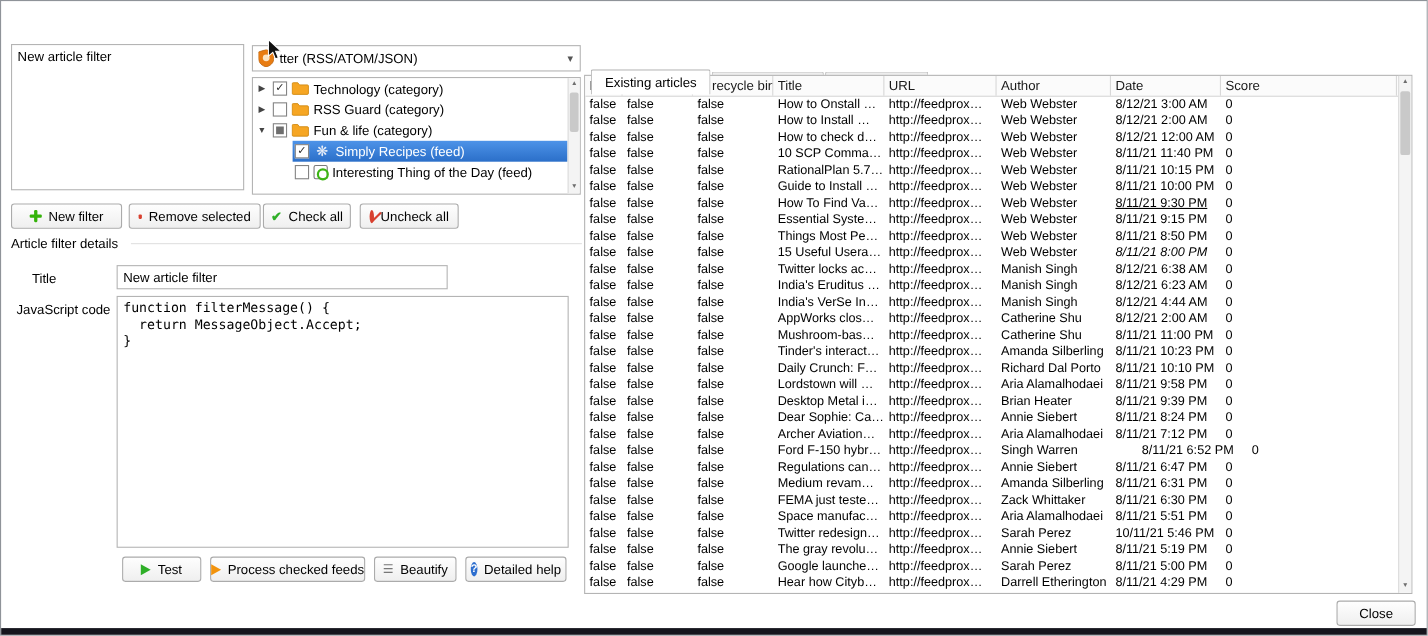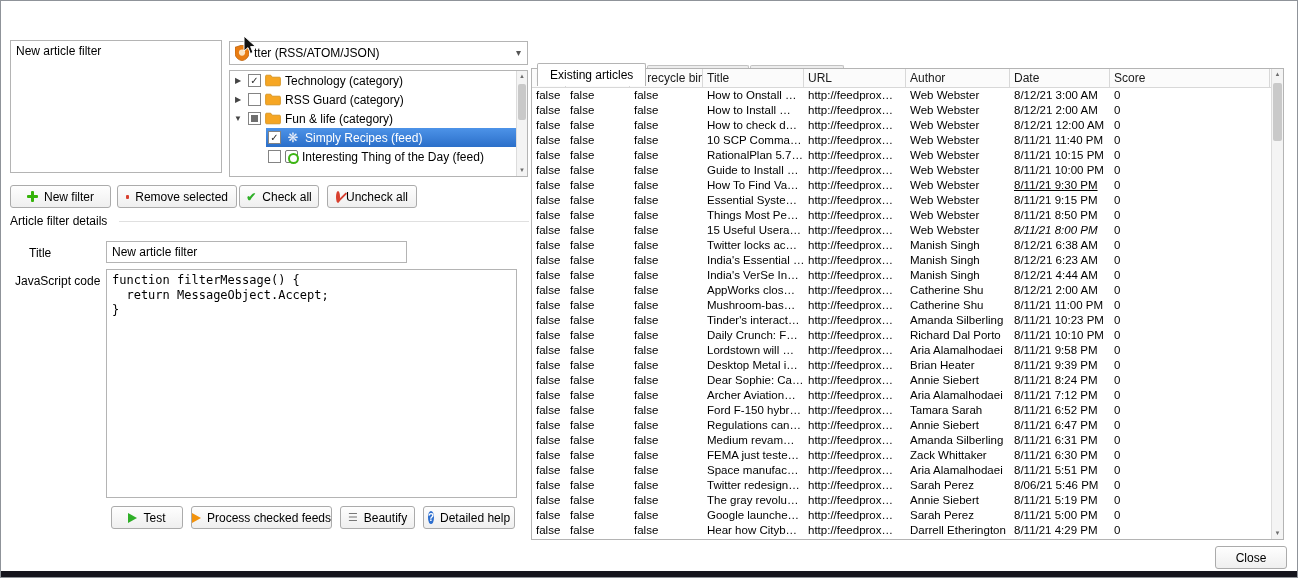--- a/index.html
+++ b/index.html
@@ -351,21 +351,21 @@
             <div class="td" style="width: 101px;">Twitter locks ac…</div>
             <div class="td" style="width: 102px;">http://feedprox…</div>
             <div class="td" style="width: 104px;">Manish Singh</div>
             <div class="td" style="width: 100px;">8/12/21 6:38 AM</div>
             <div class="td" style="width: 160px;">0</div>
           </div>
           <div class="tr">
             <div class="td" style="width: 34px;">false</div>
             <div class="td" style="width: 64px;">false</div>
             <div class="td" style="width: 73px;">false</div>
-            <div class="td" style="width: 101px;">India's Essential …</div>
+            <div class="td" style="width: 101px;">India's Eruditus …</div>
             <div class="td" style="width: 102px;">http://feedprox…</div>
             <div class="td" style="width: 104px;">Manish Singh</div>
             <div class="td" style="width: 100px;">8/12/21 6:23 AM</div>
             <div class="td" style="width: 160px;">0</div>
           </div>
           <div class="tr">
             <div class="td" style="width: 34px;">false</div>
             <div class="td" style="width: 64px;">false</div>
             <div class="td" style="width: 73px;">false</div>
             <div class="td" style="width: 101px;">India's VerSe In…</div>
@@ -453,22 +453,22 @@
             <div class="td" style="width: 104px;">Aria Alamalhodaei</div>
             <div class="td" style="width: 100px;">8/11/21 7:12 PM</div>
             <div class="td" style="width: 160px;">0</div>
           </div>
           <div class="tr">
             <div class="td" style="width: 34px;">false</div>
             <div class="td" style="width: 64px;">false</div>
             <div class="td" style="width: 73px;">false</div>
             <div class="td" style="width: 101px;">Ford F-150 hybr…</div>
             <div class="td" style="width: 102px;">http://feedprox…</div>
-            <div class="td" style="width: 104px;">Tamara Sarah</div>
-            <div class="td" style="width: 100px;">8/11/21 6:52 PM</div>
+            <div class="td" style="width: 104px;">Singh Warren</div>
+            <div class="td" style="width: 100px; margin-left: 24px;">8/11/21 6:52 PM</div>
             <div class="td" style="width: 160px;">0</div>
           </div>
           <div class="tr">
             <div class="td" style="width: 34px;">false</div>
             <div class="td" style="width: 64px;">false</div>
             <div class="td" style="width: 73px;">false</div>
             <div class="td" style="width: 101px;">Regulations can…</div>
             <div class="td" style="width: 102px;">http://feedprox…</div>
             <div class="td" style="width: 104px;">Annie Siebert</div>
             <div class="td" style="width: 100px;">8/11/21 6:47 PM</div>
@@ -504,21 +504,21 @@
             <div class="td" style="width: 100px;">8/11/21 5:51 PM</div>
             <div class="td" style="width: 160px;">0</div>
           </div>
           <div class="tr">
             <div class="td" style="width: 34px;">false</div>
             <div class="td" style="width: 64px;">false</div>
             <div class="td" style="width: 73px;">false</div>
             <div class="td" style="width: 101px;">Twitter redesign…</div>
             <div class="td" style="width: 102px;">http://feedprox…</div>
             <div class="td" style="width: 104px;">Sarah Perez</div>
-            <div class="td" style="width: 100px;">8/06/21 5:46 PM</div>
+            <div class="td" style="width: 100px;">10/11/21 5:46 PM</div>
             <div class="td" style="width: 160px;">0</div>
           </div>
           <div class="tr">
             <div class="td" style="width: 34px;">false</div>
             <div class="td" style="width: 64px;">false</div>
             <div class="td" style="width: 73px;">false</div>
             <div class="td" style="width: 101px;">The gray revolu…</div>
             <div class="td" style="width: 102px;">http://feedprox…</div>
             <div class="td" style="width: 104px;">Annie Siebert</div>
             <div class="td" style="width: 100px;">8/11/21 5:19 PM</div>

